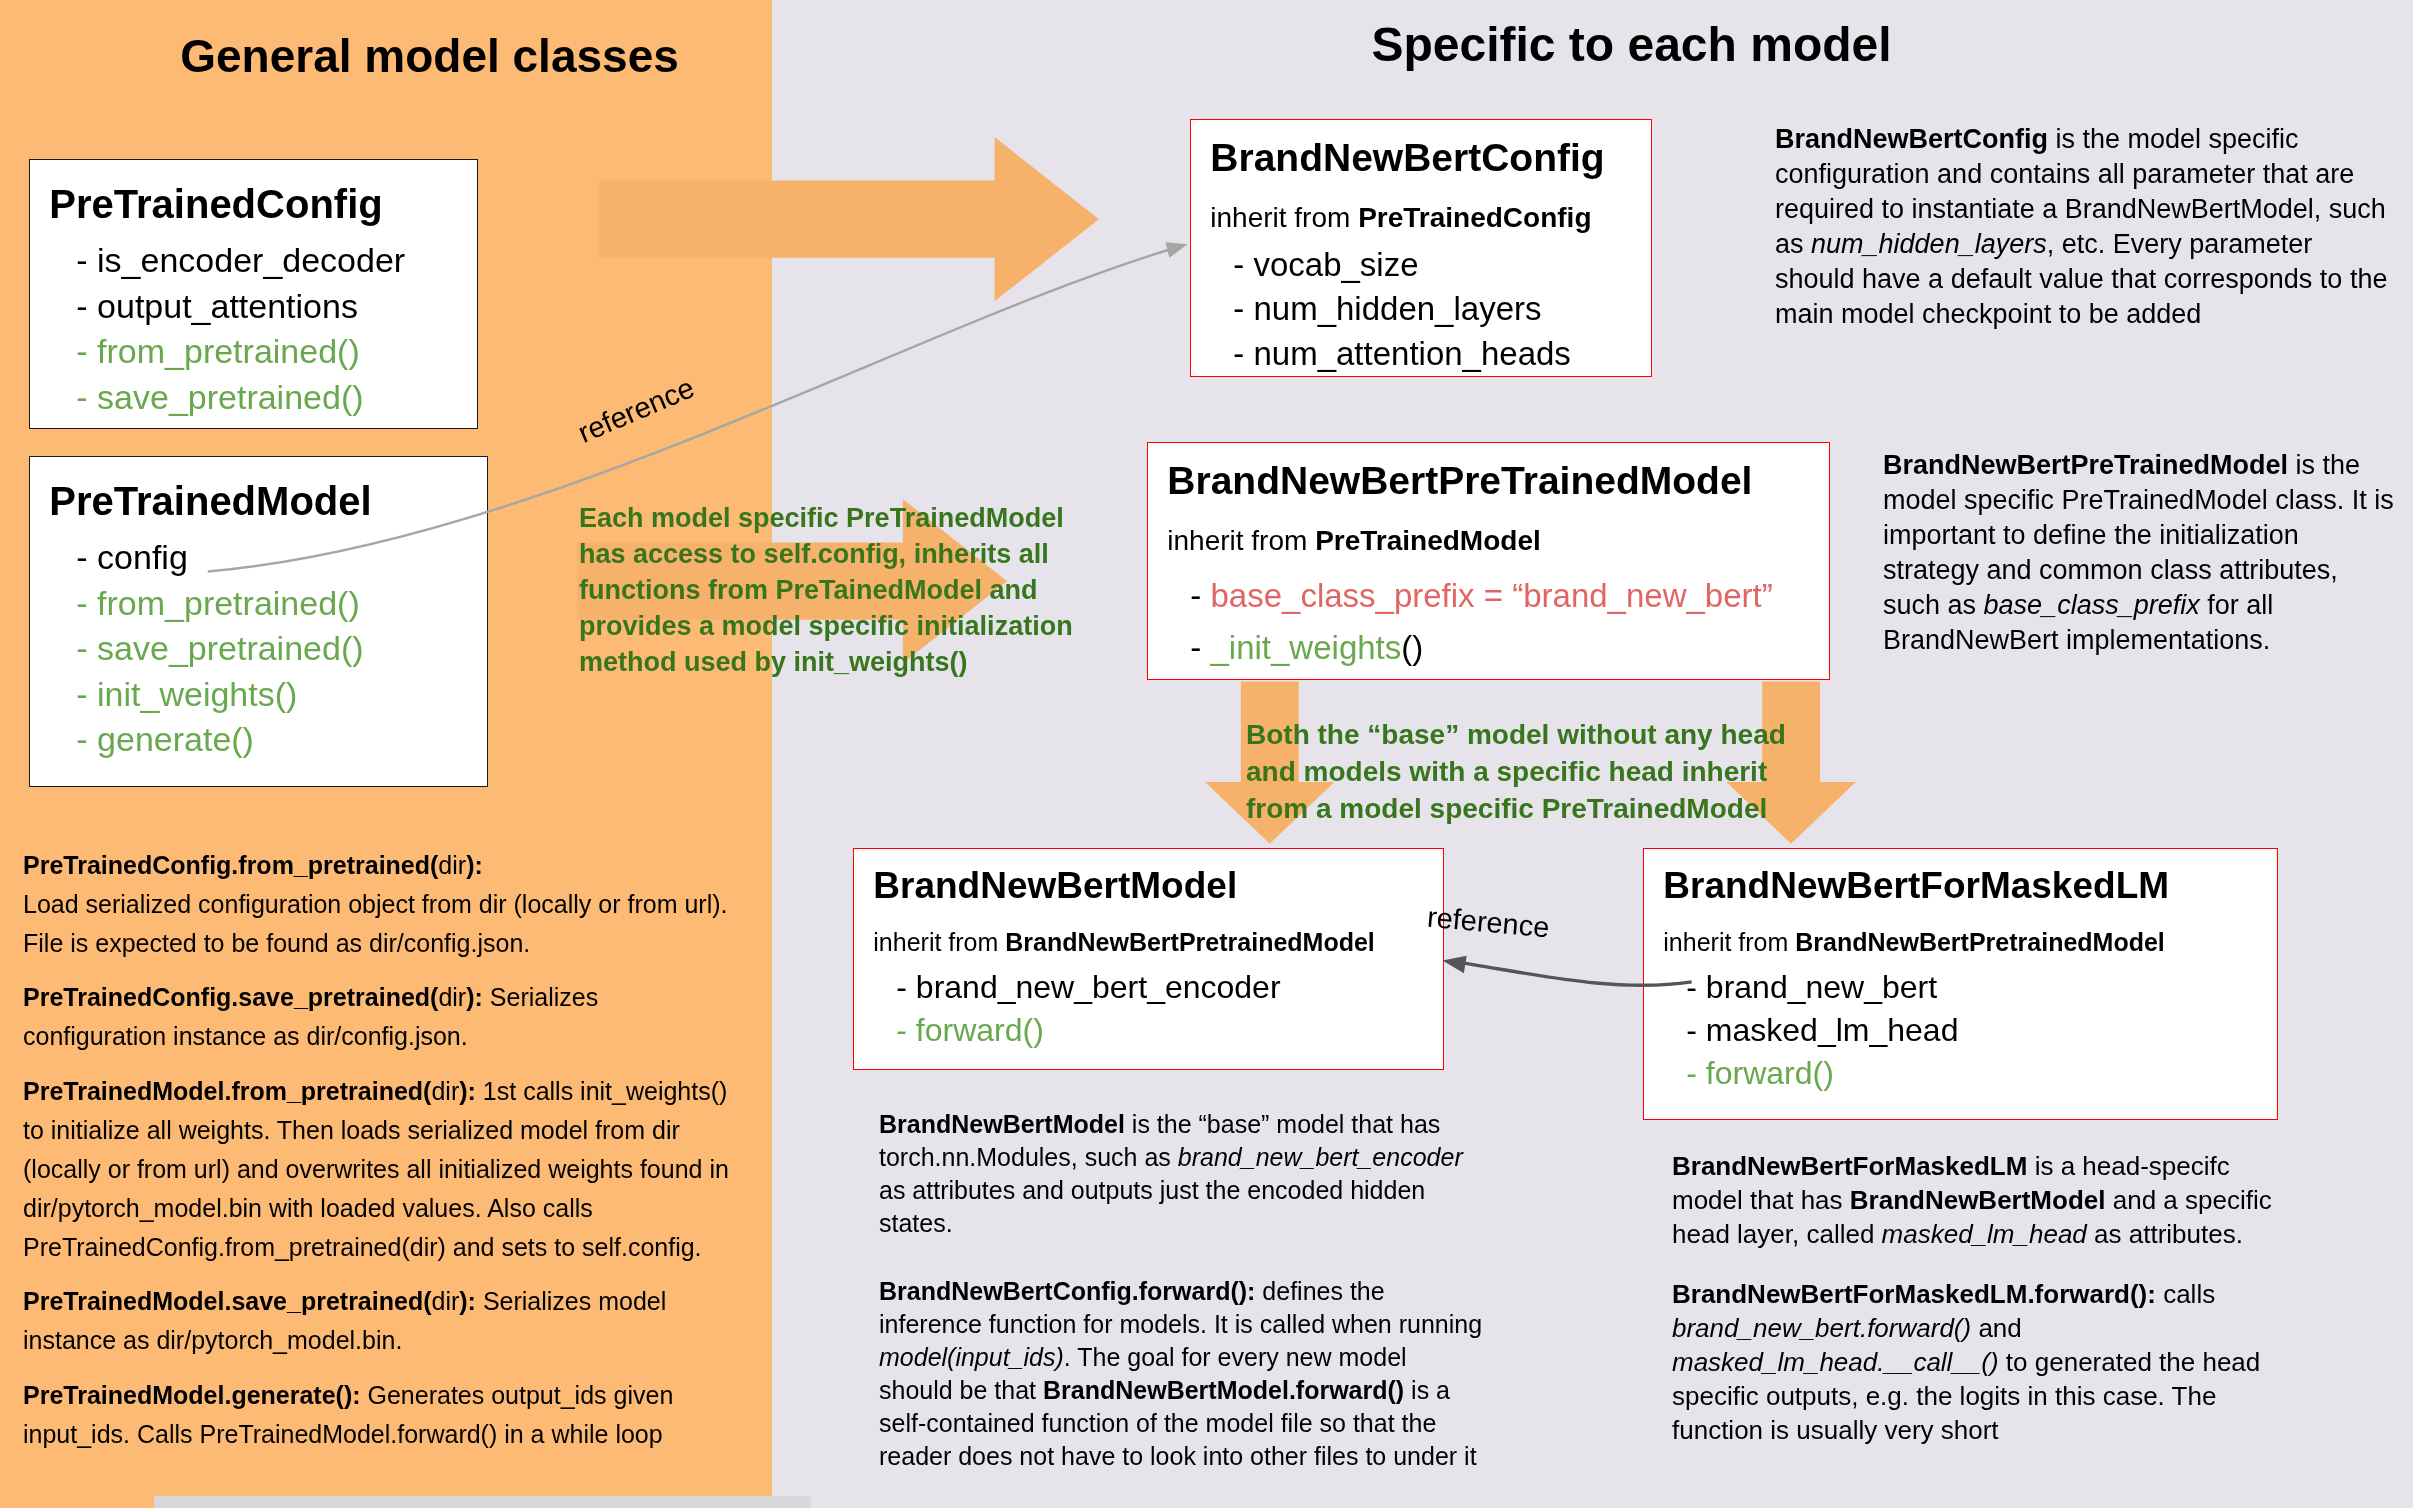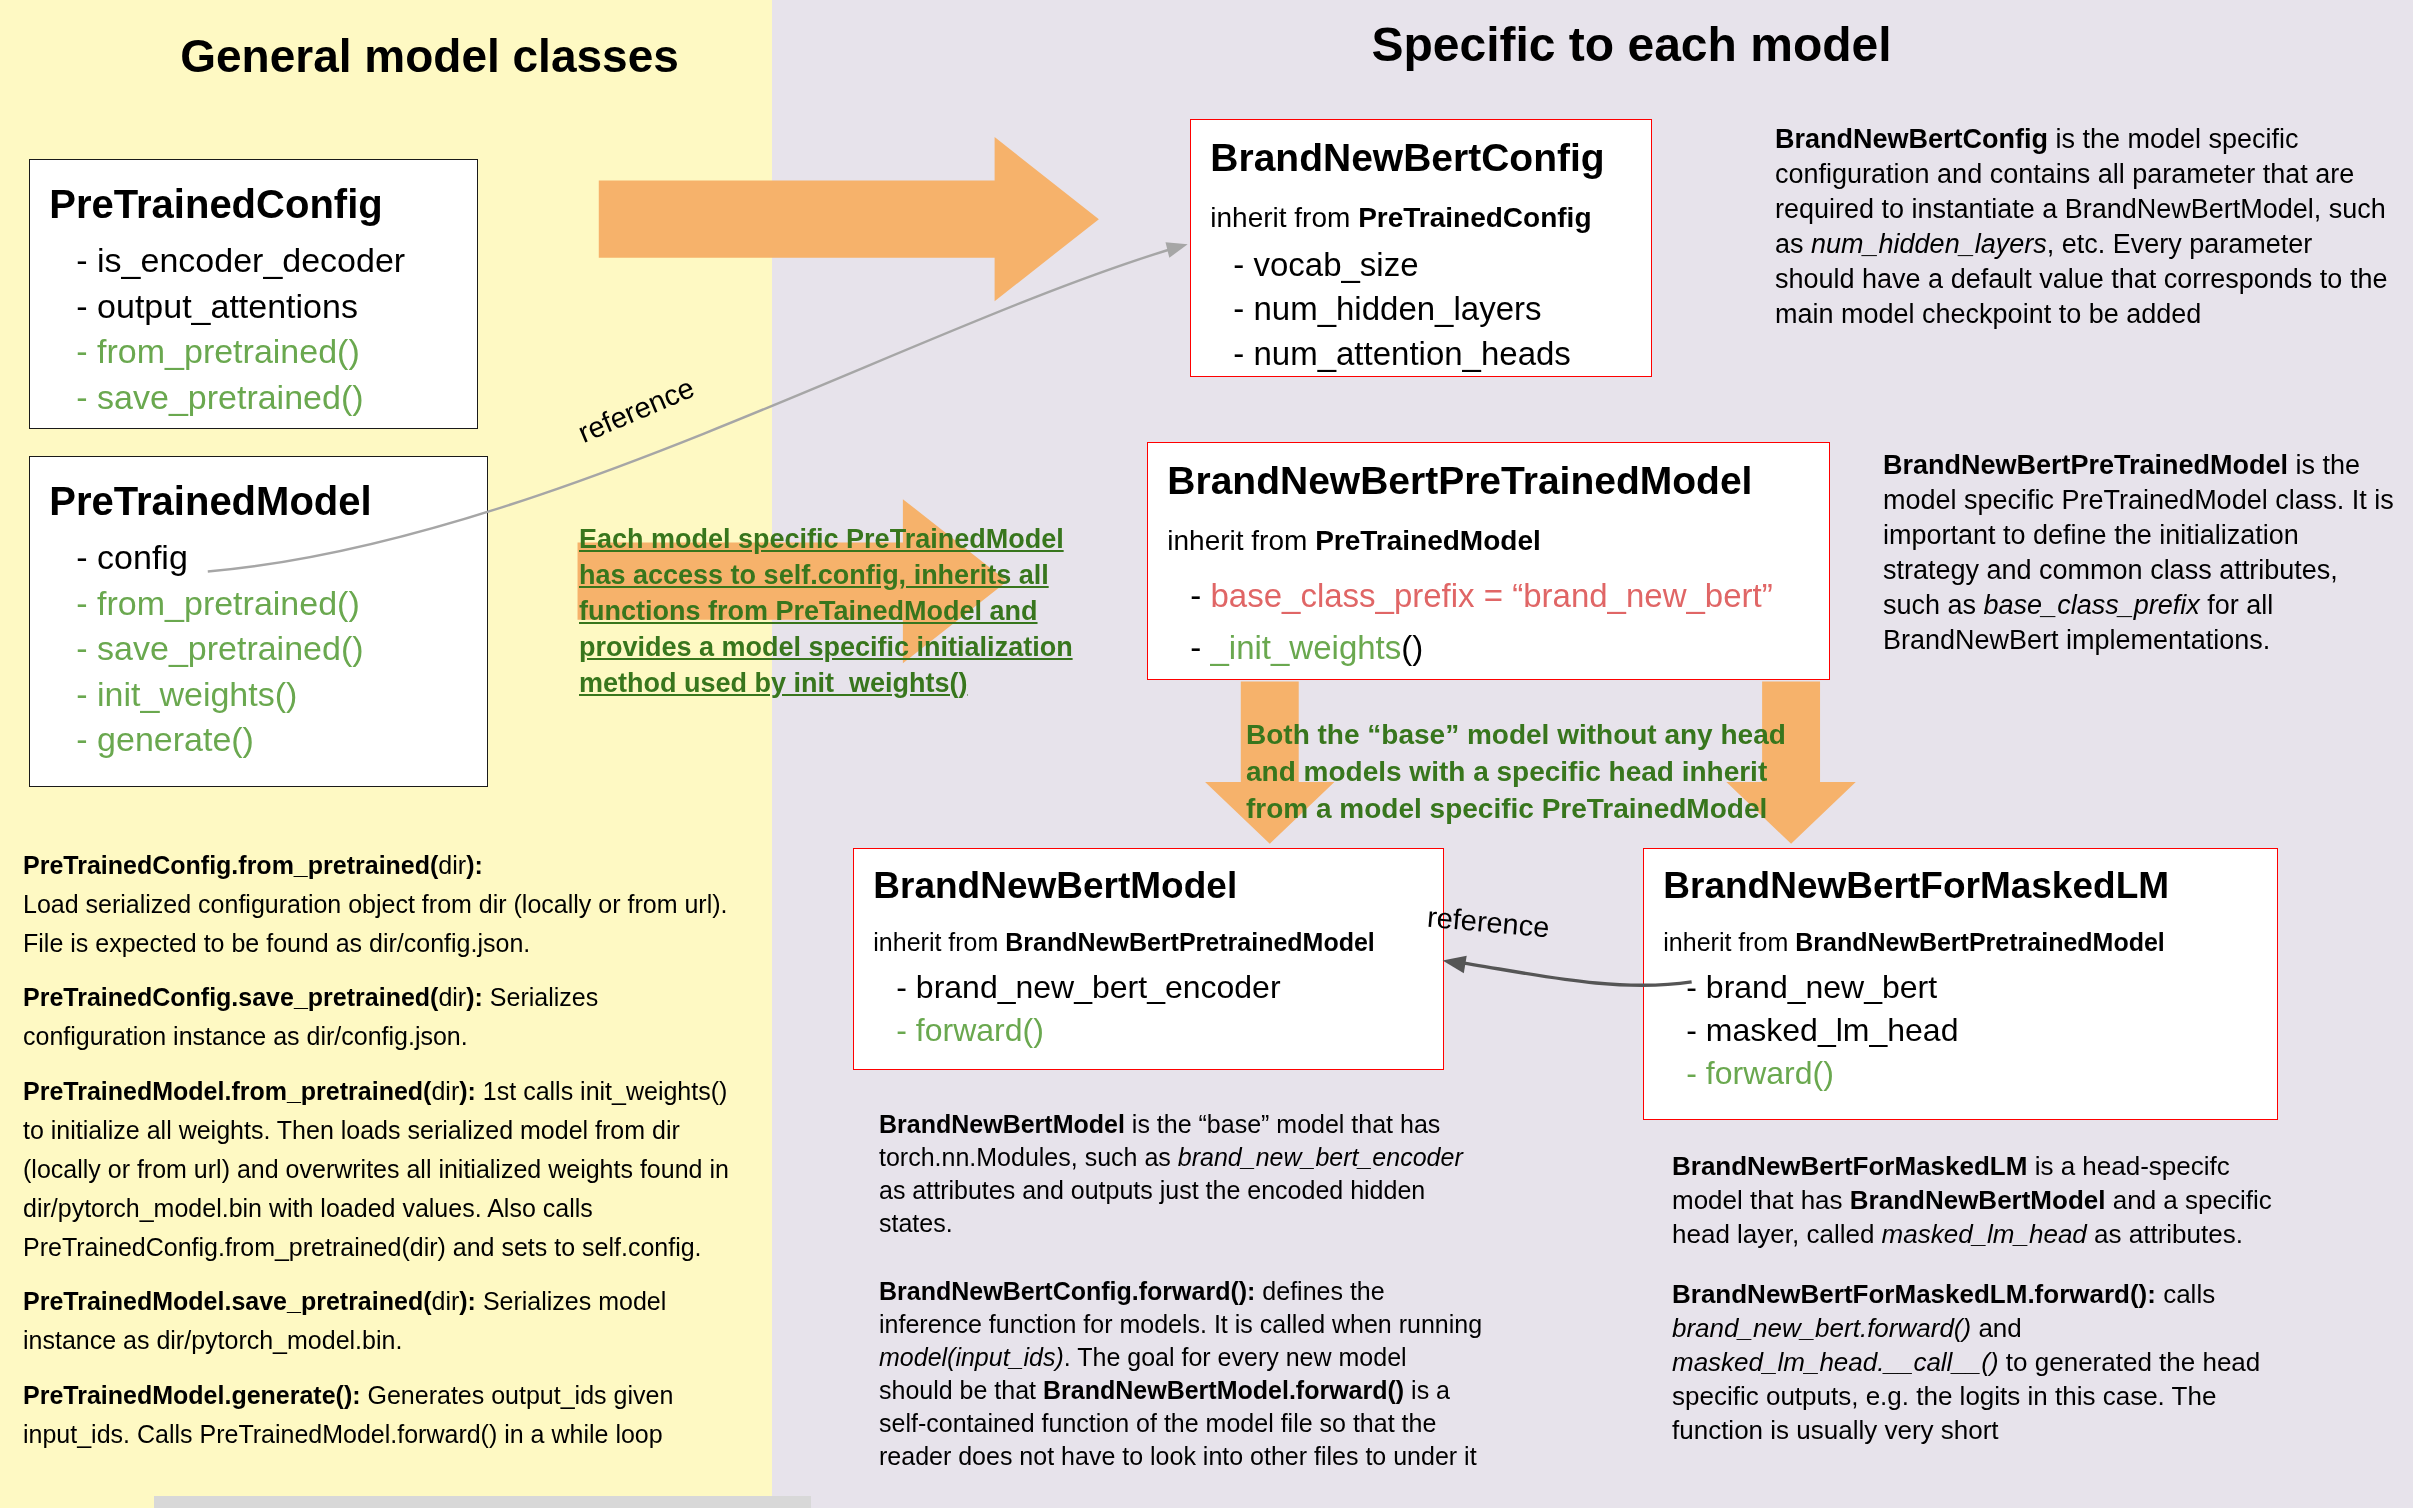--- a/index.html
+++ b/index.html
@@ -36,21 +36,21 @@
   #right-docs .para{margin-bottom:26px;}
   .ref-label{position:absolute;z-index:6;font-size:29px;}
   #ref-1{left:575px;top:394px;transform:rotate(-23deg);}
   #ref-2{left:1427px;top:906px;transform:rotate(5deg);}
   #diagram-arrows{position:absolute;left:0;top:0;z-index:5;pointer-events:none;}
   .strip{position:absolute;z-index:1;}
 </style>
 </head>
 <body>
 
-<div id="canvas" style="background-color: #fef9c3;">
+<div id="canvas" style="background-color: #fdba74;">
 
   <div class="panel" style="left: 772px; width: 1641px; background-color: rgb(231, 227, 235);"></div>
   <div class="strip" style="left: 154px; top: 1496px; width: 657px; height: 12.6px; background-color: rgb(216, 216, 216);"></div>
 
   <div class="hdr" id="hdr-left">General model classes</div>
   <div class="hdr" id="hdr-right">Specific to each model</div>
 
   <div class="class-box big" style="left: 29px; top: 159px; width: 449px; height: 270px; border-color: rgb(26, 26, 26);">
     <div class="box-title">PreTrainedConfig</div>
     <div class="box-items">
@@ -114,21 +114,21 @@
     <path d="M620 187 L1030 187 L1030 142 L1138 227 L1030 312 L1030 267 L620 267 Z" style="fill: rgb(246, 178, 107);"></path>
     <path d="M598 562 L935 562 L935 517 L1043 602 L935 687 L935 642 L598 642 Z" style="fill: rgb(246, 178, 107);"></path>
     <path d="M1285 706 L1345 706 L1345 810 L1382 810 L1315 874 L1248 810 L1285 810 Z" style="fill: rgb(246, 178, 107);"></path>
     <path d="M1825 706 L1885 706 L1885 810 L1922 810 L1855 874 L1788 810 L1825 810 Z" style="fill: rgb(246, 178, 107);"></path>
     <path d="M215 592 C 560 562, 950 335, 1226 254" fill="none" stroke-width="2.5" style="stroke: rgb(166, 166, 166);"></path>
     <polygon points="1230,253 1211,267 1207,251" style="fill: rgb(166, 166, 166);"></polygon>
     <path d="M1752 1017 C 1672 1029, 1585 1008, 1506 996" fill="none" stroke-width="3.5" style="stroke: rgb(85, 85, 85);"></path>
     <polygon points="1494,995 1519,990 1516,1008" style="fill: rgb(85, 85, 85);"></polygon>
   </svg>
 
-  <div class="green-note" id="green-note-2" style="left: 579px; top: 521px; color: rgb(56, 118, 29); text-decoration: underline;">Each model specific PreTrainedModel
+  <div class="green-note" id="green-note-2" style="left: 579px; top: 500px; color: rgb(56, 118, 29);">Each model specific PreTrainedModel
 has access to self.config, inherits all
 functions from PreTainedModel and
 provides a model specific initialization
 method used by init_weights()</div>
   <div class="green-note" id="green-note-3" style="left: 1210px; top: 716px; color: rgb(56, 118, 29);">Both the “base” model without any head
 and models with a specific head inherit
 from a model specific PreTrainedModel</div>
 
   <div class="ref-label" id="ref-1">reference</div>
   <div class="ref-label" id="ref-2">reference</div>

